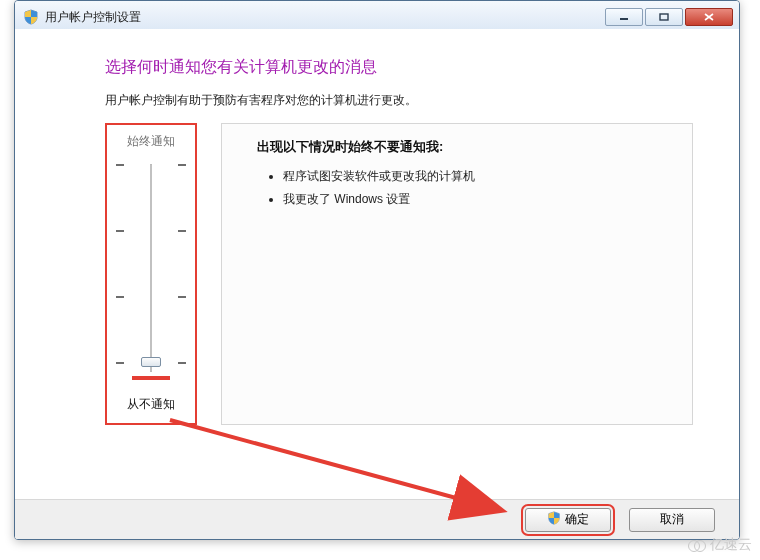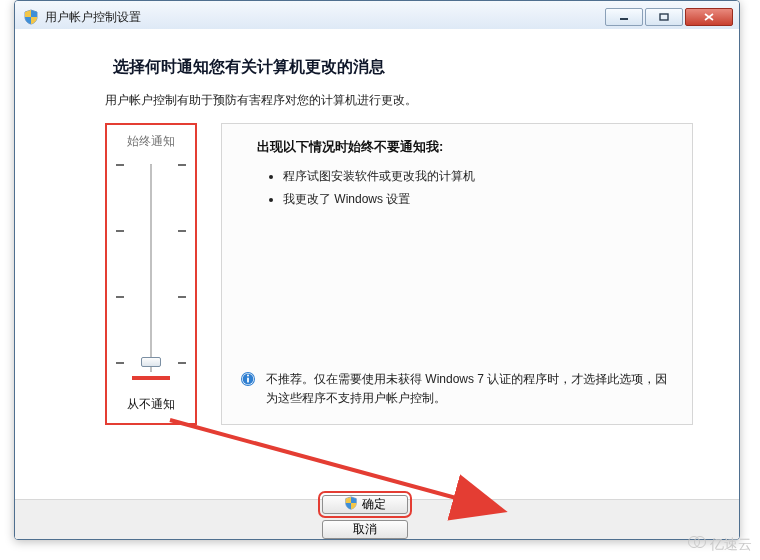--- a/index.html
+++ b/index.html
@@ -11,21 +11,21 @@
     .titlebar { height: 33px; background: linear-gradient(#f4f8fd,#dbe7f5); border-bottom: 1px solid #9fb8d2; display: flex; align-items: center; padding: 0 6px 0 8px; }
     .title-icon { width: 16px; height: 16px; margin-right: 6px; display: flex; align-items: center; justify-content: center; }
     .title-text { flex: 1; color: #1a1a1a; font-size: 12px; }
     .winbtns { display: flex; gap: 0; }
     .winbtn { width: 38px; height: 18px; display: flex; align-items: center; justify-content: center; border: 1px solid #8aa0b8; border-radius: 2px; margin-left: 2px; background: linear-gradient(#f7fbff,#d9e6f3); font-size: 10px; color: #2b3d50; cursor: default; }
     .winbtn.close { background: linear-gradient(#e98a7e,#c8402f); border-color: #9a2c1f; color: #fff; width: 48px; }
 
     .content { position: absolute; left: 0; top: 28px; right: 0; bottom: 0; background: #fff; }
     .inner { padding: 20px 46px 0 90px; }
 
-    .heading { color: #0f172a; font-size: 16px; font-weight: 700; margin: 8px 8px 14px; }
+    .heading { color: #a21caf; font-size: 16px; font-weight: 400; margin: 8px 0 14px; }
     .explain { color: #222; font-size: 12px; margin-bottom: 4px; }
     .link { color: #0066cc; text-decoration: underline; font-size: 12px; cursor: pointer; }
 
     .body-row { display: flex; gap: 24px; margin-top: 14px; }
 
     
     .slider-panel { width: 92px; border: 2px solid #e43d33; padding: 8px 4px 10px; position: relative; }
     .slider-top { text-align: center; font-size: 12px; color: #737373; margin-bottom: 8px; }
     .slider-track-wrap { position: relative; height: 220px; margin: 0 auto; width: 70px; }
     .slider-track { position: absolute; left: 50%; top: 6px; bottom: 6px; width: 2px; background: #c8c8c8; transform: translateX(-1px); box-shadow: inset 0 0 1px #888; }
@@ -42,29 +42,29 @@
     
     .info-panel { flex: 1; border: 1px solid #d6d6d6; background: #fcfcfc; padding: 14px 18px 14px 35px; position: relative; min-height: 268px; }
     .info-title { font-weight: bold; font-size: 13px; color: #111; margin-bottom: 12px; }
     .info-list { list-style: disc; margin-left: 26px; font-size: 12px; color: #222; }
     .info-list li { margin-bottom: 6px; }
     .rec-row { position: absolute; left: 18px; right: 18px; bottom: 16px; display: flex; gap: 10px; align-items: flex-start; }
     .rec-icon { width: 16px; height: 16px; flex: none; margin-top: 1px; }
     .rec-text { font-size: 12px; color: #222; line-height: 1.6; }
 
     
-    .btnbar { position: absolute; left: 0; right: 0; bottom: 0; height: 40px; background: #efefef; border-top: 1px solid #d8d8d8; display: flex; align-items: center; justify-content: flex-end; gap: 6px; padding-right: 24px; flex-direction: column; }
+    .btnbar { position: absolute; left: 0; right: 0; bottom: 0; height: 40px; background: #efefef; border-top: 1px solid #d8d8d8; display: flex; align-items: center; justify-content: flex-end; gap: 18px; padding-right: 24px; }
     .btn { min-width: 86px; height: 24px; border: 1px solid #8f8f8f; background: linear-gradient(#fdfdfd,#e6e6e6); border-radius: 3px; font-size: 12px; display: inline-flex; align-items: center; justify-content: center; gap: 4px; cursor: pointer; }
     .btn.primary-outline { outline: 2px solid #e43d33; outline-offset: 2px; }
 
     
     .arrow-svg { position: absolute; left: 160px; top: 400px; pointer-events: none; }
 
     
-    .watermark { position: absolute; right: 8px; bottom: 6px; font-size: 14px; color: #c9c9c9; font-weight: 500; display: flex; align-items: flex-start; gap: 4px; }
+    .watermark { position: absolute; right: 8px; bottom: 6px; font-size: 14px; color: #c9c9c9; font-weight: 500; display: flex; align-items: center; gap: 4px; }
     .watermark .circ { width: 18px; height: 10px; position: relative; }
     .watermark .circ:before, .watermark .circ:after { content: ""; position: absolute; width: 10px; height: 10px; border: 1.5px solid #c9c9c9; border-radius: 50%; top: 0; }
     .watermark .circ:before { left: 0; }
     .watermark .circ:after { left: 6px; }
   </style>
 </head>
 <body>
 
 <div class="page">
   <div class="window">
@@ -129,32 +129,20 @@
             </div>
             <div class="slider-bot">从不通知</div>
           </div>
 
           <div class="info-panel">
             <div class="info-title">出现以下情况时始终不要通知我:</div>
             <ul class="info-list">
               <li>程序试图安装软件或更改我的计算机</li>
               <li>我更改了 Windows 设置</li>
             </ul>
-            <div class="rec-row">
-              <span class="rec-icon">
-                <svg width="16" height="16" viewBox="0 0 16 16">
-                  <circle cx="8" cy="8" r="7" fill="#2f7fd1"></circle>
-                  <circle cx="8" cy="8" r="6" fill="#ffffff"></circle>
-                  <circle cx="8" cy="8" r="5.4" fill="#2f7fd1"></circle>
-                  <rect x="7.1" y="6.6" width="1.8" height="5" rx="0.9" fill="#fff"></rect>
-                  <circle cx="8" cy="4.6" r="1" fill="#fff"></circle>
-                </svg>
-              </span>
-              <div class="rec-text">不推荐。仅在需要使用未获得 Windows 7 认证的程序时，才选择此选项，因为这些程序不支持用户帐户控制。</div>
-            </div>
           </div>
         </div>
       </div>
 
       <div class="btnbar">
         <button class="btn primary-outline">
           <span>
             <svg width="14" height="14" viewBox="0 0 16 16">
               <path d="M8 1 L14 3 V8 C14 12 11 14.5 8 15 C5 14.5 2 12 2 8 V3 Z" fill="#fff" stroke="#5a7fa8" stroke-width="0.8"></path>
               <path d="M8 1 L14 3 V8 L8 8 Z" fill="#3f8fd8"></path>

